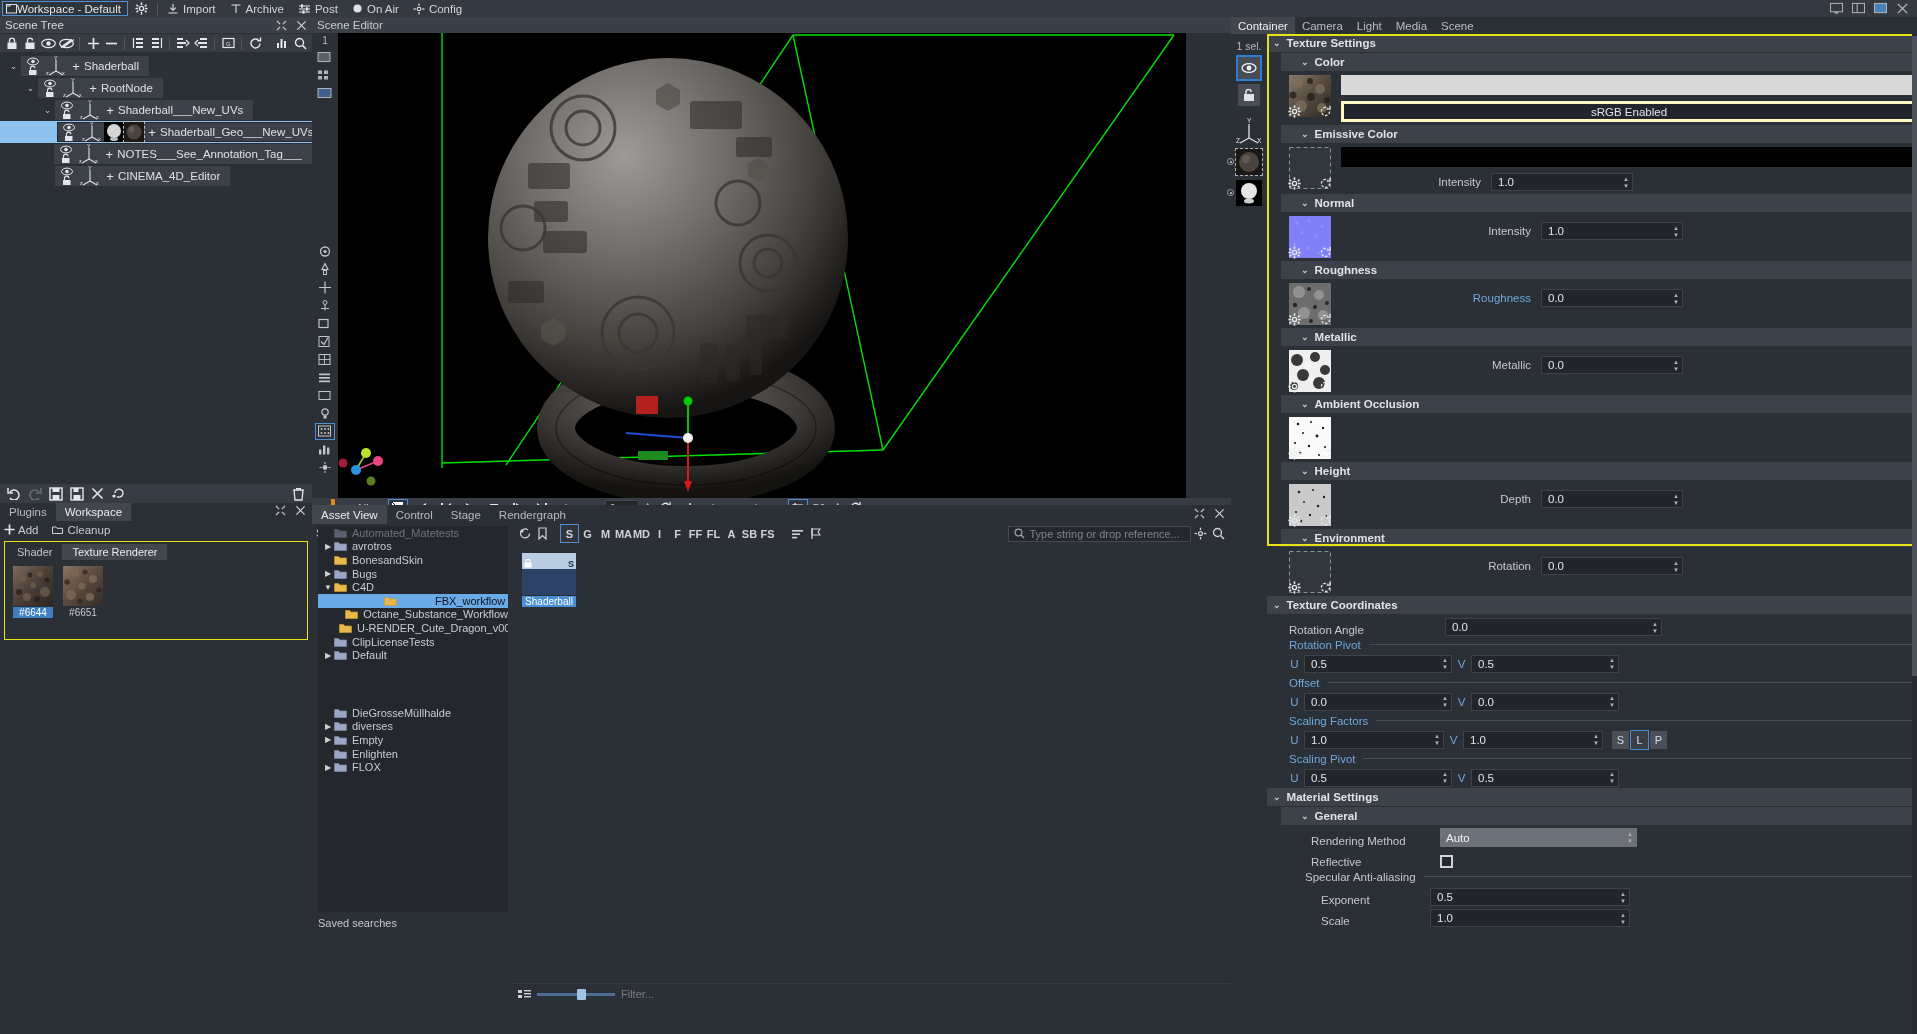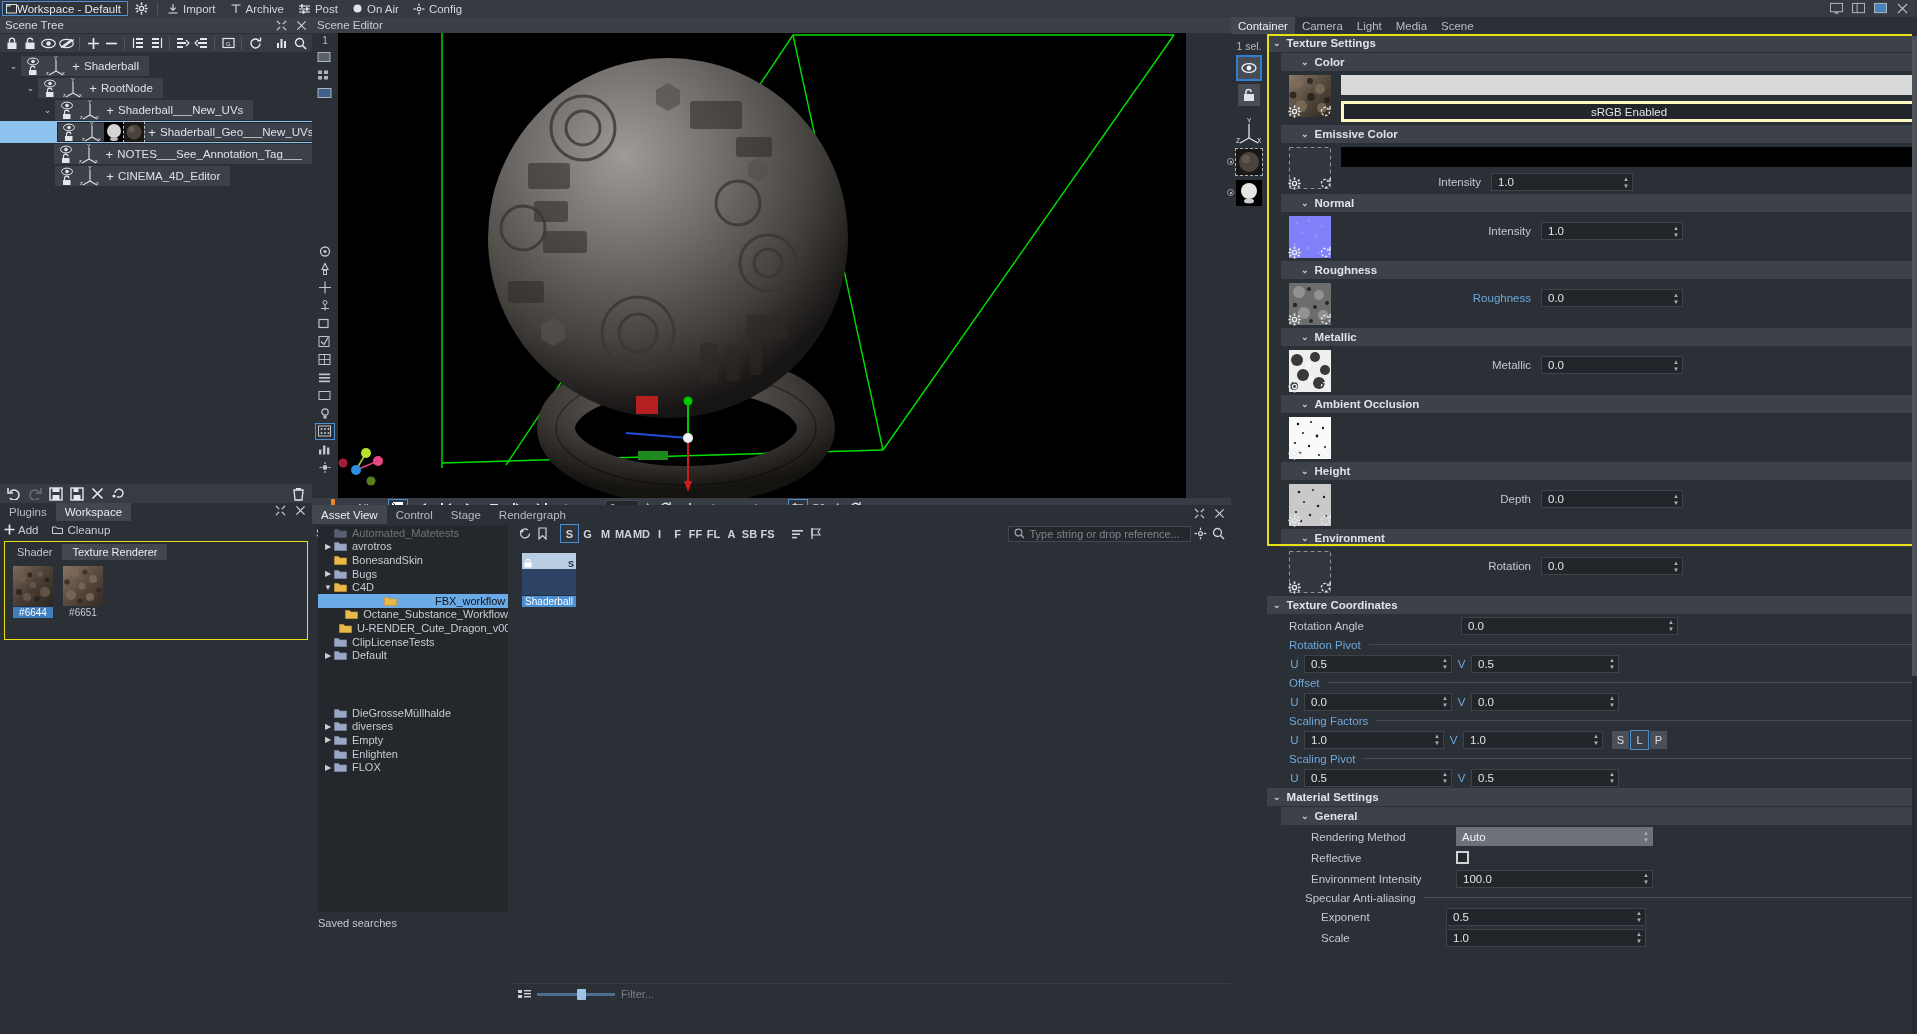--- a/index.html
+++ b/index.html
@@ -186,21 +186,21 @@
     display: flex; align-items: center; justify-content: center; font-size: 11.5px; color: #e0e4e9;
   }
   .lblval { display: flex; align-items: center; margin-top: 6px; }
   .lblval .lbl { font-size: 11.5px; color: #c4c8ce; }
   .lblval .lbl.blue { color: #6fa8dc; }
   .numfield {
     height: 18px; background: #22262b; border: 1px solid #3e434a;
     display: flex; align-items: center; padding: 0 3px 0 6px; font-size: 11.5px; color: #dfe3e8;
   }
   .numfield .v { flex: 1; }
-  .kvrow { display: flex; align-items: center; height: 21px; padding-left: 22px; gap: 22px; }
+  .kvrow { display: flex; align-items: flex-end; height: 21px; padding-left: 22px; gap: 6px; }
   .kvrow .k { font-size: 11.5px; color: #c4c8ce; }
   .sub-sep { display: flex; align-items: center; gap: 8px; padding-left: 22px; height: 17px; }
   .sub-sep .t { font-size: 11.5px; color: #6fa8dc; white-space: nowrap; }
   .sub-sep .ln { flex: 1; height: 1px; background: #474c54; }
   .uvrow { display: flex; align-items: center; gap: 4px; padding-left: 22px; height: 21px; }
   .uvrow .uv { font-size: 11.5px; color: #6fa8dc; width: 11px; text-align: center; }
   .slp { display: flex; gap: 2px; margin-left: 5px; }
   .slp div { width: 17px; height: 18px; background: #4a4f58; display: flex; align-items: center; justify-content: center; font-size: 11px; color: #d9dde2; }
   .slp div.on { outline: 1px solid #4d8fd0; background: #3a3f47; }
   .combofield {
@@ -1813,30 +1813,20 @@
                 <span class="spin" style="margin-left: auto;">
                   <i>▲</i>
                   <i>▼</i>
                 </span>
               </div>
             </div>
             <div class="kvrow">
               <span class="k" style="width: 145px; padding-left: 22px;">Reflective</span>
               <span class="chkbox"></span>
             </div>
-            <div class="kvrow">
-              <span class="k" style="width: 145px; padding-left: 22px;">Environment Intensity</span>
-              <div class="numfield" style="width: 197px;">
-                <span class="v">100.0</span>
-                <span class="spin">
-                  <i>▲</i>
-                  <i>▼</i>
-                </span>
-              </div>
-            </div>
             <div class="sub-sep" style="padding-left: 38px;">
               <span class="t" style="color: rgb(196, 200, 206);">Specular Anti-aliasing</span>
               <span class="ln"></span>
             </div>
             <div class="kvrow">
               <span class="k" style="width: 135px; padding-left: 32px;">Exponent</span>
               <div class="numfield" style="width: 200px;">
                 <span class="v">0.5</span>
                 <span class="spin">
                   <i>▲</i>

